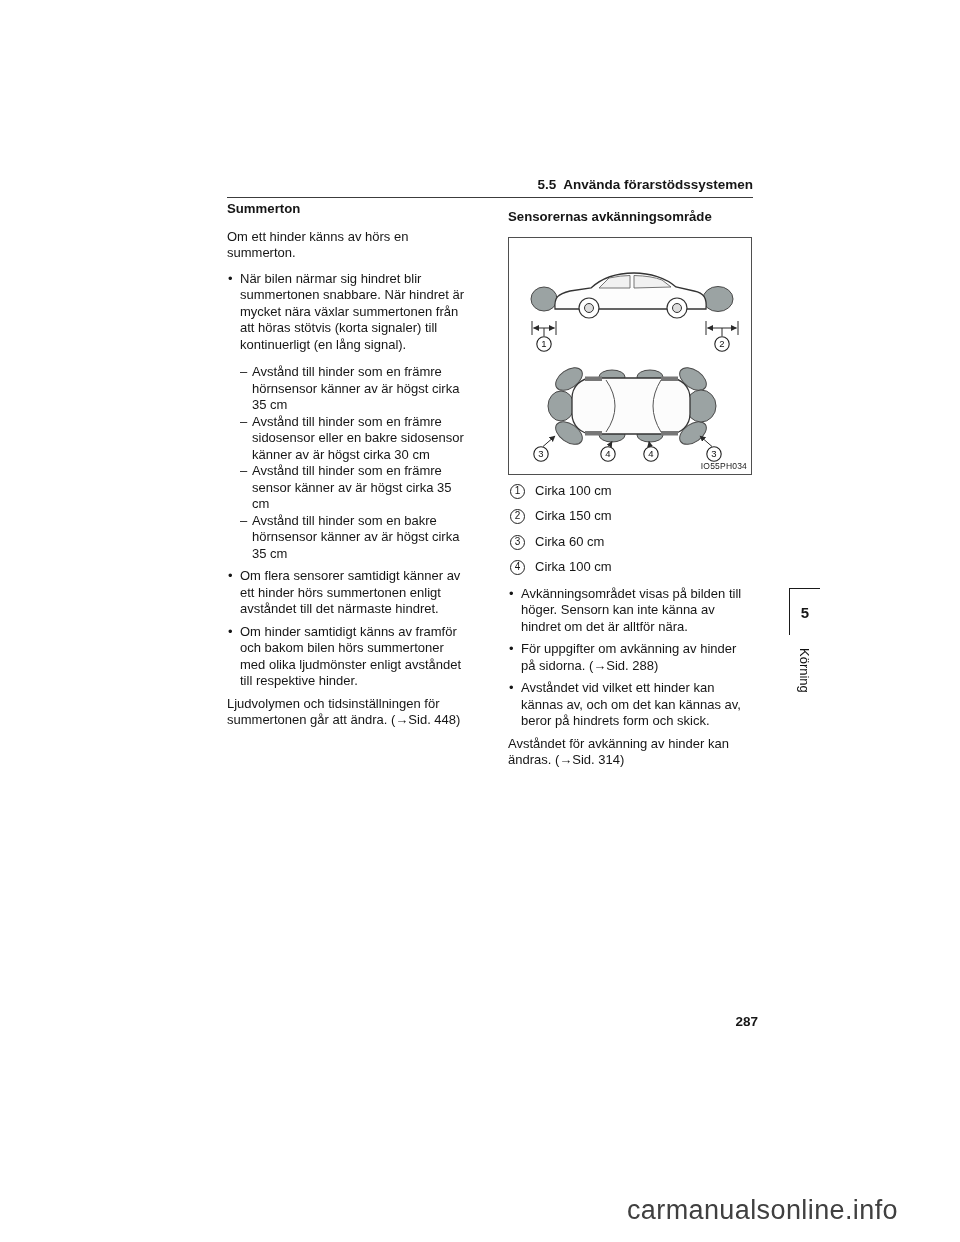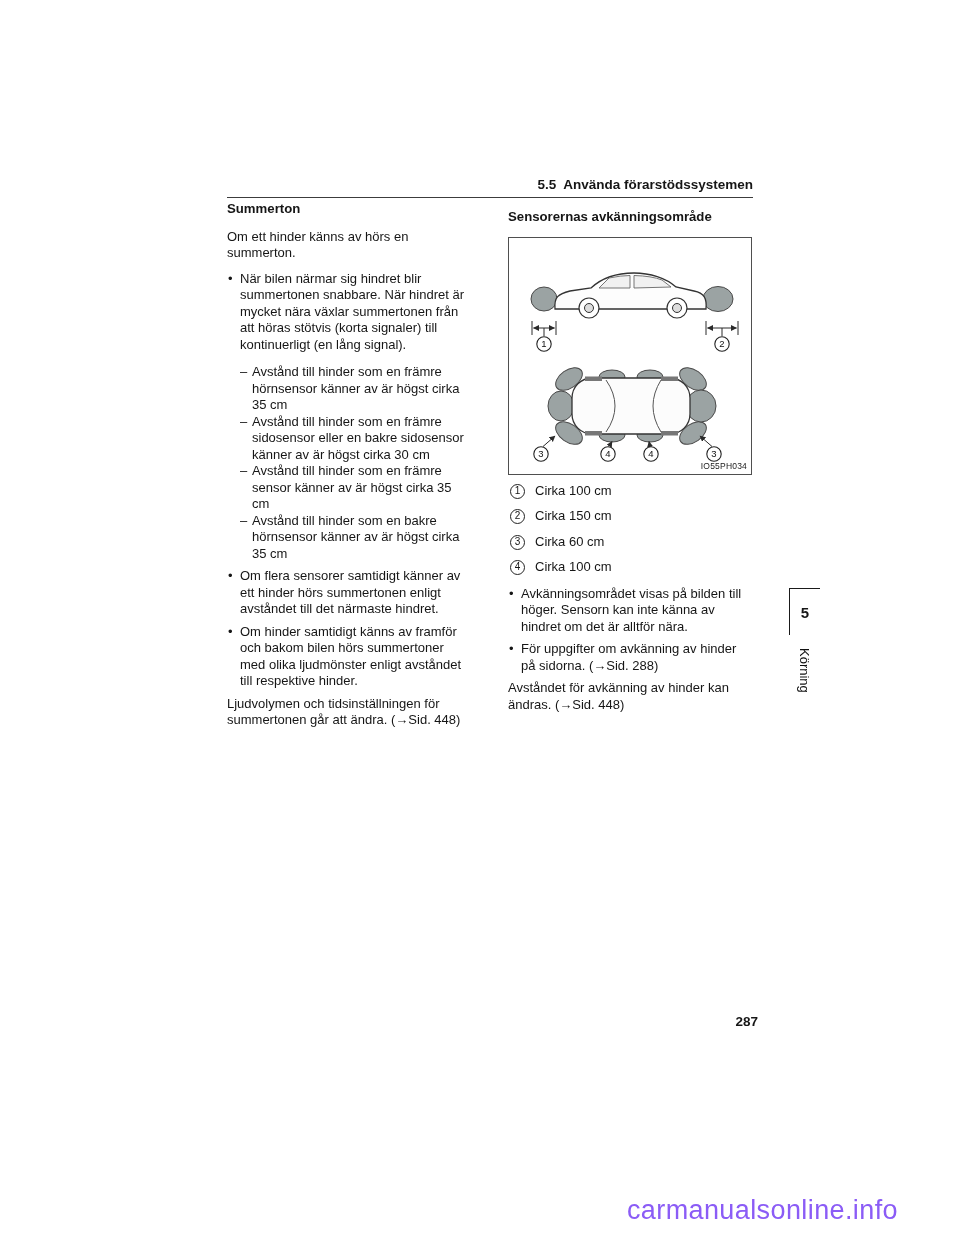--- a/index.html
+++ b/index.html
@@ -55,21 +55,21 @@
   .tab-label-wrap{ display:flex; justify-content:center; margin-top:13px; }
   .tab-label{ writing-mode:vertical-rl; font-size:13px; color:#111; }
 
   .page-number{
     position:absolute; top:1014px; left:508px; width:250px;
     text-align:right; font-size:13.5px; font-weight:bold;
   }
 
   .watermark{
     position:absolute; right:14px; bottom:16px;
-    font-size:27px; color:#8b5cf6; letter-spacing:0.4px;
+    font-size:27px; color:#404040; letter-spacing:0.4px;
   }
 </style>
 </head>
 <body>
 
 <div class="page">
 
   <div class="section-header">5.5  Använda förarstödssystemen</div>
   <div class="header-rule"></div>
 
@@ -194,22 +194,23 @@
         <span>Cirka 60 cm</span>
       </div>
       <div class="legend-row">
         <span class="circ">4</span>
         <span>Cirka 100 cm</span>
       </div>
     </div>
 
     <div class="bullet">Avkänningsområdet visas på bilden till höger. Sensorn kan inte känna av hindret om det är alltför nära.</div>
     <div class="bullet">För uppgifter om avkänning av hinder på sidorna. (→Sid. 288)</div>
-
-    <p class="para">Avståndet för avkänning av hinder kan ändras. (→Sid. 448)</p>
+    <div class="bullet">Avståndet vid vilket ett hinder kan kännas av, och om det kan kännas av, beror på hindrets form och skick.</div>
+
+    <p class="para">Avståndet för avkänning av hinder kan ändras. (→Sid. 314)</p>
   </div>
 
   <div class="side-tab">
     <div class="tab-chapter">5</div>
     <div class="tab-label-wrap">
       <span class="tab-label">Körning</span>
     </div>
   </div>
 
   <div class="page-number">287</div>

